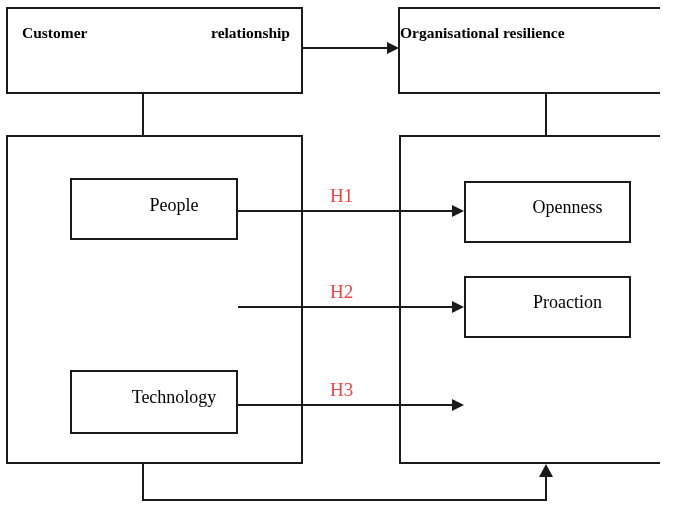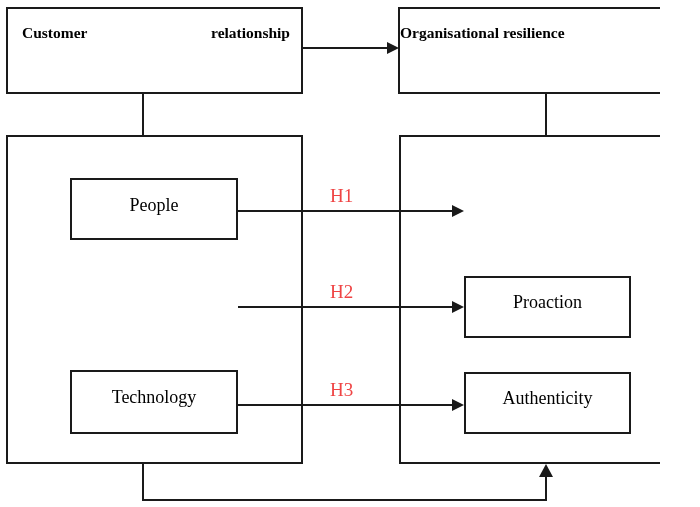--- a/index.html
+++ b/index.html
@@ -51,20 +51,21 @@
     text-align-last: justify;
   }
   .top-label-center {
     text-align: left;
   }
   .inner-label {
     font-weight: normal;
     font-size: 18px;
     text-align: center;
     width: 100%;
+    margin-left: 20px;
   }
 
   
   .line-h {
     position: absolute;
     background: #1a1a1a;
     height: 2px;
   }
   .line-v {
     position: absolute;
@@ -124,28 +125,28 @@
 
   <div class="box inner-box" style="left:70px; top:178px; width:168px; height:62px;">
     <div class="box-label inner-label" style="left:0px; top:14px;">People</div>
   </div>
 
 
   <div class="box inner-box" style="left:70px; top:370px; width:168px; height:64px;">
     <div class="box-label inner-label" style="left:0px; top:14px;">Technology</div>
   </div>
 
+  <div class="box inner-box" style="left:464px; top:181px; width:167px; height:62px;">
+    <div class="box-label inner-label" style="left:0px; top:13px;">Openness</div>
+  </div>
 
   <div class="box inner-box" style="left:464px; top:276px; width:167px; height:62px;">
     <div class="box-label inner-label" style="left:0px; top:13px;">Proaction</div>
   </div>
 
-  <div class="box inner-box" style="left:464px; top:372px; width:167px; height:62px;">
-    <div class="box-label inner-label" style="left:0px; top:13px;">Authenticity</div>
-  </div>
 
   <div class="line-h" style="left:238px; top:210px; width:214px;"></div>
   <div class="arrow-right" style="left:452px; top:205px;"></div>
   <div class="hyp-label" style="left:330px; top:185px;">H1</div>
 
   <div class="line-h" style="left:238px; top:306px; width:214px;"></div>
   <div class="arrow-right" style="left:452px; top:301px;"></div>
   <div class="hyp-label" style="left:330px; top:281px;">H2</div>
 
   <div class="line-h" style="left:238px; top:404px; width:214px;"></div>

